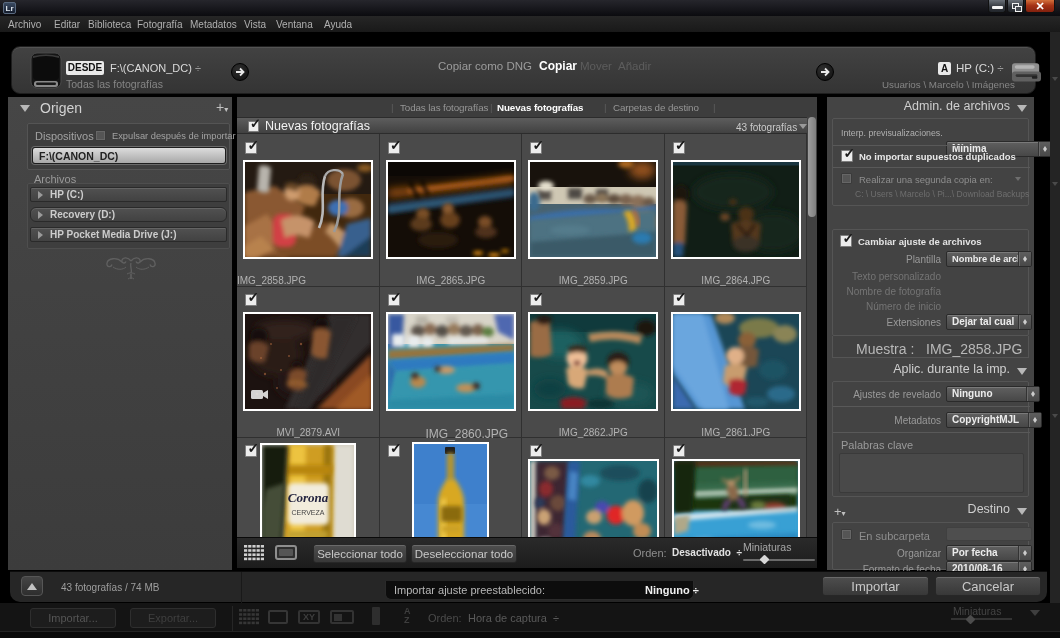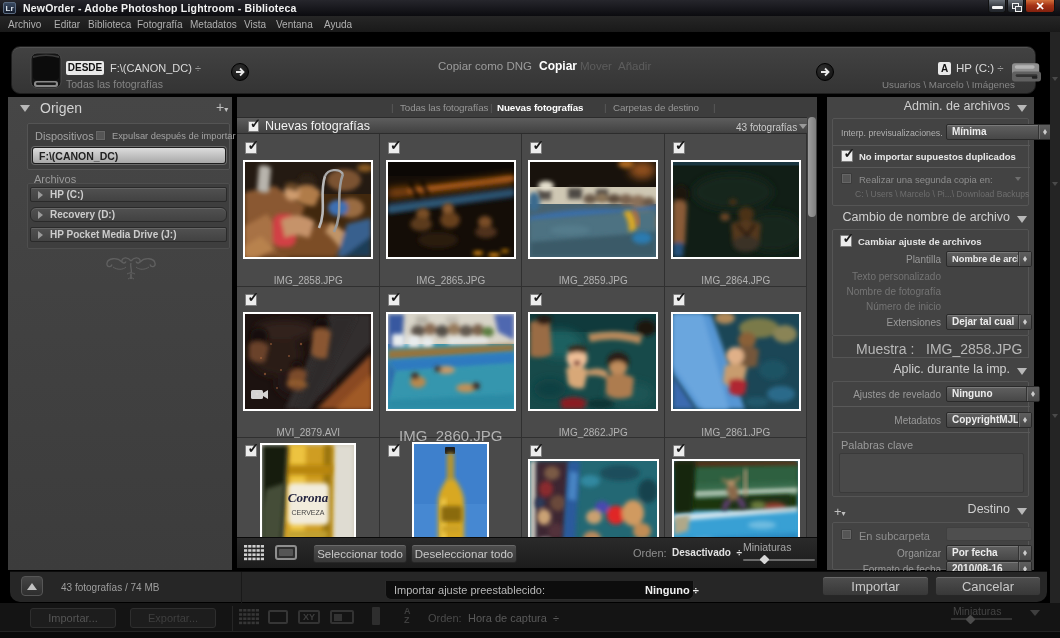--- a/index.html
+++ b/index.html
@@ -12,21 +12,20 @@
 .cb{position:absolute;width:12px;height:12px;background:#ededed;border:1px solid #7e7e7e;border-radius:1px}
 .cb i{position:absolute;left:1.5px;top:-5px;color:#1a1a1a;font-size:14px;font-weight:bold;font-style:normal;line-height:14px}
 .cbd{position:absolute;width:11px;height:11px;background:#555;border:1px solid #3a3a3a;box-shadow:inset 0 0 0 1px #666;border-radius:1px}
 .hdr{position:absolute;left:0;right:0;height:20px;font-size:12.5px;color:#cfcfcf;text-align:right;padding-right:24px}
 .hdr .tri{position:absolute;right:7px;top:6px;width:0;height:0;border-left:5px solid transparent;border-right:5px solid transparent;border-top:7px solid #b8b8b8}
 .btn{position:absolute;background:linear-gradient(#4e4e4e,#383838);border:1px solid #272727;box-shadow:inset 0 1px 0 #6a6a6a;border-radius:3px;color:#c8c8c8;font-size:11.5px;text-align:center}
 </style></head><body>
 
 <div class="abs" style="left:0;top:0;width:1060px;height:16px;background:linear-gradient(#26262c,#0b0b0f)">
  <div class="abs" style="left:3px;top:2px;width:13px;height:12px;background:linear-gradient(#3a4a62,#141c2c);border:1px solid #5a6a80;border-radius:2px;color:#dfe6ee;font-size:8px;font-weight:bold;line-height:11px;text-align:center">Lr</div>
- <div class="abs" style="left:23px;top:2px;font-size:10.5px;font-weight:bold;color:#f2f2f2;letter-spacing:.2px">NewOrder - Adobe Photoshop Lightroom - Biblioteca</div>
 
  <div class="abs" style="left:988px;top:0;width:18px;height:13px;background:linear-gradient(#6a7078,#30343a 60%,#22262c);border:1px solid #111;border-top:none;border-radius:0 0 3px 3px">
    <div class="abs" style="left:3px;top:6px;width:11px;height:3px;background:#f4f4f4;border-radius:1px"></div>
     </div>
  <div class="abs" style="left:1007px;top:0;width:17px;height:13px;background:linear-gradient(#6a7078,#30343a 60%,#22262c);border:1px solid #111;border-top:none;border-radius:0 0 3px 3px">
    <div class="abs" style="left:4px;top:3px;width:7px;height:6px;border:1px solid #f2f2f2;background:#44484e"></div>
       <div class="abs" style="left:6.5px;top:5.5px;width:7px;height:6px;border:1px solid #f2f2f2;background:#44484e"></div>
     </div>
  <div class="abs" style="left:1025px;top:0;width:30px;height:13px;background:linear-gradient(#d4703c,#a63416 45%,#82200e);border:1px solid #111;border-top:none;border-radius:0 0 3px 3px;color:#fff;font-size:11px;font-weight:bold;text-align:center;line-height:12px">✕</div>
 </div>
@@ -181,21 +180,21 @@
 <ellipse cx="93" cy="46" rx="10" ry="8" fill="#3d6fb2"></ellipse>
 <path d="M86 60 Q100 68 108 82 L98 90 Q88 76 80 70 Z" fill="#c09468"></path>
 <polygon points="102,62 126,56 126,95 92,95" fill="#38608e"></polygon>
 <polygon points="98,95 126,74 126,95" fill="#1d3d57"></polygon>
 </g>
 <path d="M80 14 C74 32 82 48 74 66" stroke="#b8b8b8" stroke-width="2.6" fill="none"></path>
 <path d="M98 12 C90 32 99 50 89 70" stroke="#9a9a9a" stroke-width="2.6" fill="none"></path>
 <path d="M80 14 C83 7 94 6 98 12" stroke="#aaaaaa" stroke-width="2.3" fill="none"></path>
             </svg></div>
         </div>
-        <div class="abs" style="left:0;top:141px;width:142.5px;text-align:center;font-size:10px;color:#b2b2b2">IMG_2858.JPG</div>
+        <div class="abs" style="left:0;top:141px;width:142.5px;text-align:left;font-size:10px;color:#b2b2b2">IMG_2858.JPG</div>
       </div>
       <div class="abs" style="left: 142.5px; top: 0px; width: 142.5px; height: 152.5px; border-right: 1px solid rgb(48, 48, 48); border-bottom: 1px solid rgb(48, 48, 48);">
         <div class="cb" style="left:8px;top:8px">
           <i>✓</i>
         </div>
         <div class="abs" style="left:6.25px;top:26px;width:130px;height:99px;background:#fff;padding:2px">
           <div id="p2" style="width:126px;height:95px;overflow:hidden"><svg width="126" height="95" viewBox="0 0 126 95">
               <defs>
                 <filter id="b1" x="-40%" y="-40%" width="180%" height="180%">
                   <feGaussianBlur stdDeviation="2"></feGaussianBlur>
@@ -403,21 +402,21 @@
 <g filter="url(#b1)">
 <ellipse cx="58" cy="56" rx="9" ry="4" fill="#c89868"></ellipse>
 <ellipse cx="50" cy="55" rx="3.5" ry="3" fill="#4a342c"></ellipse>
 <ellipse cx="30" cy="68" rx="8" ry="6" fill="#b8884e"></ellipse>
 <ellipse cx="27" cy="62" rx="4" ry="3.5" fill="#44302a"></ellipse>
 <ellipse cx="78" cy="74" rx="10" ry="4.5" fill="#bf9058"></ellipse>
 <ellipse cx="88" cy="72" rx="4" ry="3.5" fill="#3c2c26"></ellipse>
 </g>
             </svg></div>
         </div>
-        <div class="abs" style="left:0;top:141px;width:142.5px;text-align:center;font-size:15px;color:#b2b2b2">IMG_2860.JPG</div>
+        <div class="abs" style="left:16px;top:141px;width:142.5px;text-align:center;font-size:12px;color:#b2b2b2">IMG_2860.JPG</div>
       </div>
       <div class="abs" style="left: 285px; top: 151.5px; width: 142.5px; height: 152.5px; border-right: 1px solid rgb(48, 48, 48); border-bottom: 1px solid rgb(48, 48, 48);">
         <div class="cb" style="left:8px;top:8px">
           <i>✓</i>
         </div>
         <div class="abs" style="left:6.25px;top:26px;width:130px;height:99px;background:#fff;padding:2px">
           <div id="p7" style="width:126px;height:95px;overflow:hidden"><svg width="126" height="95" viewBox="0 0 126 95">
               <defs>
                 <filter id="b1" x="-40%" y="-40%" width="180%" height="180%">
                   <feGaussianBlur stdDeviation="2"></feGaussianBlur>
@@ -671,36 +670,35 @@
 </div>
 
 <div class="abs" style="left:807px;top:117px;width:10px;height:420px;background:#414141">
  <div class="abs" style="left:1px;top:0px;width:8px;height:100px;background:linear-gradient(90deg,#9e9e9e,#7e7e7e);border-radius:4px"></div>
 </div>
 
 <div class="abs" id="rightpanel" style="left:827px;top:97px;width:207px;height:473px;background:#444444">
  <div class="hdr" style="top:2px"><span>Admin. de archivos</span><span class="tri"></span></div>
  <div class="abs" style="left:5px;top:21px;width:197px;height:88px;background:#434343;border:1px solid #555;border-radius:2px">
   <div class="abs" style="left:8px;top:9px;font-size:8.8px;color:#b0b0b0;white-space:nowrap">Interp. previsualizaciones.</div>
-  <div class="dd" style="left:113px;top:5px;width:106px">Mínima<span class="sp">
+  <div class="dd" style="left:113px;top:22px;width:106px">Mínima<span class="sp">
           <i class="u"></i>
           <i class="d"></i>
         </span></div>
   <div class="abs" style="left:0;top:26px;width:197px;height:1px;background:#595959"></div>
   <div class="cb" style="left:8px;top:31px">
         <i>✓</i>
       </div>
   <div class="abs" style="left:26px;top:32px;font-size:9.5px;font-weight:bold;color:#e8e8e8;white-space:nowrap">No importar supuestos duplicados</div>
   <div class="abs" style="left:0;top:48px;width:197px;height:1px;background:#595959"></div>
   <div class="cbd" style="left:8px;top:54px"></div>
   <div class="abs" style="left:26px;top:55px;font-size:9.5px;color:#8e8e8e;white-space:nowrap">Realizar una segunda copia en:</div>
   <div class="abs" style="right:7px;top:58px;width:0;height:0;border-left:3.5px solid transparent;border-right:3.5px solid transparent;border-top:4.5px solid #6e6e6e"></div>
   <div class="abs" style="left:22px;top:70px;font-size:8.5px;color:#6e6e6e;white-space:nowrap">C: \ Users \ Marcelo \ Pi...\ Download Backups</div>
  </div>
- <div class="hdr" style="top:113px"><span>Cambio de nombre de archivo</span><span class="tri"></span></div>
  <div class="abs" style="left:5px;top:132px;width:197px;height:107px;background:#434343;border:1px solid #555;border-radius:2px">
   <div class="cb" style="left:7px;top:5px">
         <i>✓</i>
       </div>
   <div class="abs" style="left:25px;top:6px;font-size:9.5px;font-weight:bold;color:#e4e4e4;white-space:nowrap">Cambiar ajuste de archivos</div>
   <div class="abs" style="left:0px;top:24px;width:108px;text-align:right;font-size:10px;color:#9a9a9a">Plantilla</div>
   <div class="dd" style="left:113px;top:21px;width:86px;font-size:9.3px">Nombre de arch...<span class="sp">
           <i class="u"></i>
           <i class="d"></i>
         </span></div>
@@ -718,21 +716,21 @@
  </div>
  <div class="hdr" style="top:265px"><span>Aplic. durante la imp.</span><span class="tri"></span></div>
  <div class="abs" style="left:5px;top:284px;width:197px;height:116px;background:#434343;border:1px solid #555;border-radius:2px">
   <div class="abs" style="left:0px;top:7px;width:108px;text-align:right;font-size:10px;color:#9a9a9a">Ajustes de revelado</div>
   <div class="dd" style="left:113px;top:4px;width:94px">Ninguno<span class="sp">
           <i class="u"></i>
           <i class="d"></i>
         </span></div>
   <div class="abs" style="left:0;top:24px;width:197px;height:1px;background:#595959"></div>
   <div class="abs" style="left:0px;top:33px;width:108px;text-align:right;font-size:10px;color:#9a9a9a">Metadatos</div>
-  <div class="dd" style="left:113px;top:30px;width:86px">CopyrightMJL<span class="sp">
+  <div class="dd" style="left:113px;top:30px;width:96px">CopyrightMJL<span class="sp">
           <i class="u"></i>
           <i class="d"></i>
         </span></div>
   <div class="abs" style="left:0;top:50px;width:197px;height:1px;background:#595959"></div>
   <div class="abs" style="left:8px;top:57px;font-size:11px;color:#9a9a9a">Palabras clave</div>
   <div class="abs" style="left:6px;top:71px;width:185px;height:40px;background:#494949;border:1px solid #3a3a3a;border-radius:2px"></div>
  </div>
  <div class="hdr" style="top:405px"><span>Destino</span><span class="tri"></span></div>
  <div class="abs" style="left:7px;top:407px;font-size:13px;color:#c0c0c0">+<span style="font-size:8px">▾</span></div>
  <div class="abs" style="left:5px;top:425px;width:197px;height:48px;background:#434343;border:1px solid #555;border-radius:2px">

